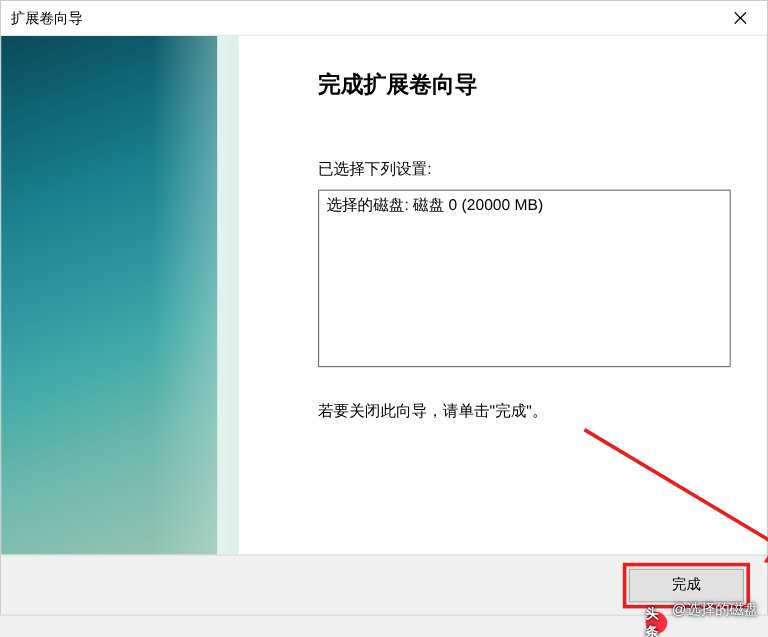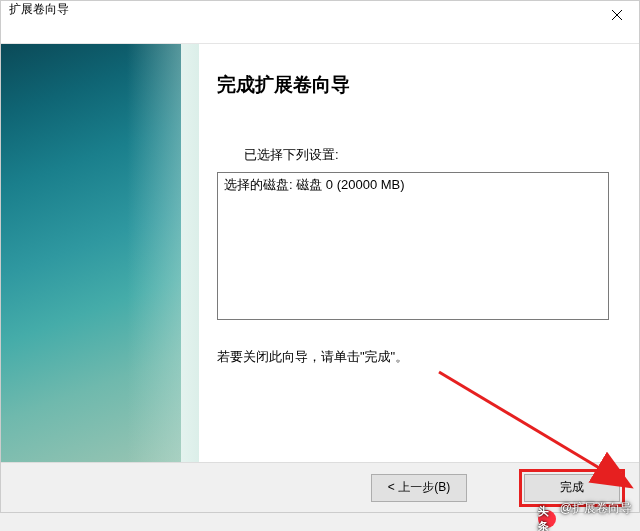--- a/index.html
+++ b/index.html
@@ -15,23 +15,24 @@
     .dialog {
       width: 640px;
       height: 513px;
       background: #ffffff;
       border: 1px solid #cccccc;
       display: flex;
       flex-direction: column;
       position: relative;
     }
     .titlebar {
-      height: 43px;
+      height: 29px;
       background: #ffffff;
       display: flex;
+      align-items: center;
       justify-content: space-between;
       padding-left: 8px;
       border-bottom: 1px solid #e5e5e5;
     }
     .titlebar-text {
       font-size: 12px;
       color: #000;
     }
     .titlebar-close {
       width: 44px;
@@ -39,20 +40,21 @@
       display: flex;
       align-items: center;
       justify-content: center;
       cursor: pointer;
     }
     .titlebar-close svg { width: 10px; height: 10px; }
     .body-area {
       flex: 1;
       display: flex;
       position: relative;
+      gap: 48px;
     }
     .side-banner {
       width: 180px;
       height: 100%;
       background: linear-gradient(160deg, #0b4a58 0%, #0f6574 15%, #1a7f8c 30%, #2f98a0 48%, #45aca9 62%, #6fb9ad 78%, #9ac5b3 100%);
       position: relative;
     }
     .side-banner::after {
       content: "";
       position: absolute;
@@ -72,21 +74,20 @@
     .heading {
       font-size: 19px;
       font-weight: bold;
       color: #000;
       margin-bottom: 48px;
     }
     .settings-label {
       font-size: 13px;
       color: #000;
       margin-bottom: 8px;
-      margin-left: 27px;
     }
     .settings-box {
       width: 100%;
       height: 148px;
       border: 1px solid #7a7a7a;
       background: #ffffff;
       padding: 3px 6px;
       font-size: 13px;
       color: #000;
       overflow: auto;
@@ -194,24 +195,23 @@
           <marker id="ah" markerWidth="14" markerHeight="12" refX="11" refY="6" orient="auto">
             <polygon points="0,0 14,6 0,12" fill="#e62020"></polygon>
           </marker>
         </defs>
         <line x1="8" y1="8" x2="195" y2="120" stroke="#e62020" stroke-width="3" marker-end="url(#ah)"></line>
       </svg>
     </div>
   </div>
 
   <div class="button-row">
-    <div class="btn">&lt; 上一步(B)</div>
     <div class="btn-highlight-wrap">
       <div class="btn">完成</div>
     </div>
   </div>
 
 </div>
 
 <div class="watermark">
   <span class="wm-icon">头条</span>
-  <span>@扩展卷向导</span>
+  <span>@选择的磁盘</span>
 </div>
 
 </body></html>

